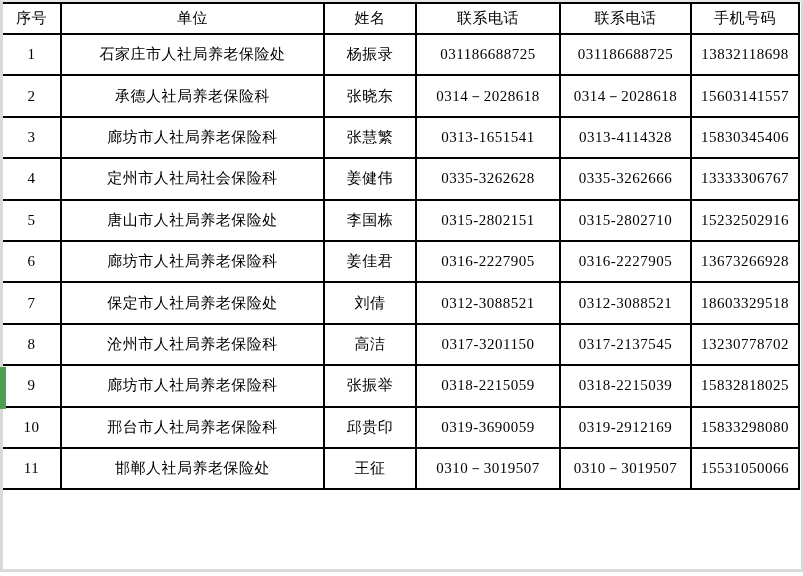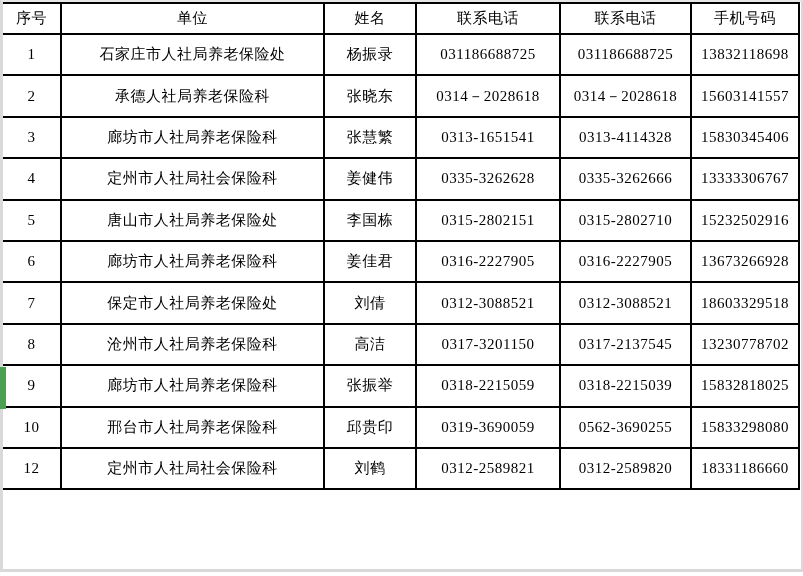--- a/index.html
+++ b/index.html
@@ -150,26 +150,26 @@
         <td>张振举</td>
         <td>0318-2215059</td>
         <td>0318-2215039</td>
         <td>15832818025</td>
       </tr>
       <tr>
         <td>10</td>
         <td>邢台市人社局养老保险科</td>
         <td>邱贵印</td>
         <td>0319-3690059</td>
-        <td>0562-3690255</td>
+        <td>0319-2912169</td>
         <td>15833298080</td>
       </tr>
       <tr>
-        <td>12</td>
-        <td>定州市人社局社会保险科</td>
-        <td>刘鹤</td>
-        <td>0312-2589821</td>
-        <td>0312-2589820</td>
-        <td>18331186660</td>
+        <td>11</td>
+        <td>邯郸人社局养老保险处</td>
+        <td>王征</td>
+        <td>0310－3019507</td>
+        <td>0310－3019507</td>
+        <td>15531050066</td>
       </tr>
     </tbody>
   </table>
 </div>
 
 </body></html>

